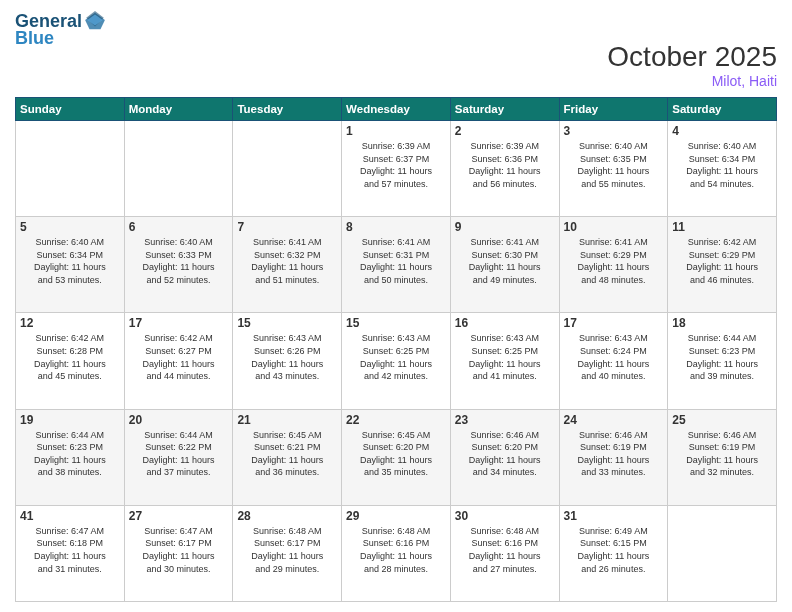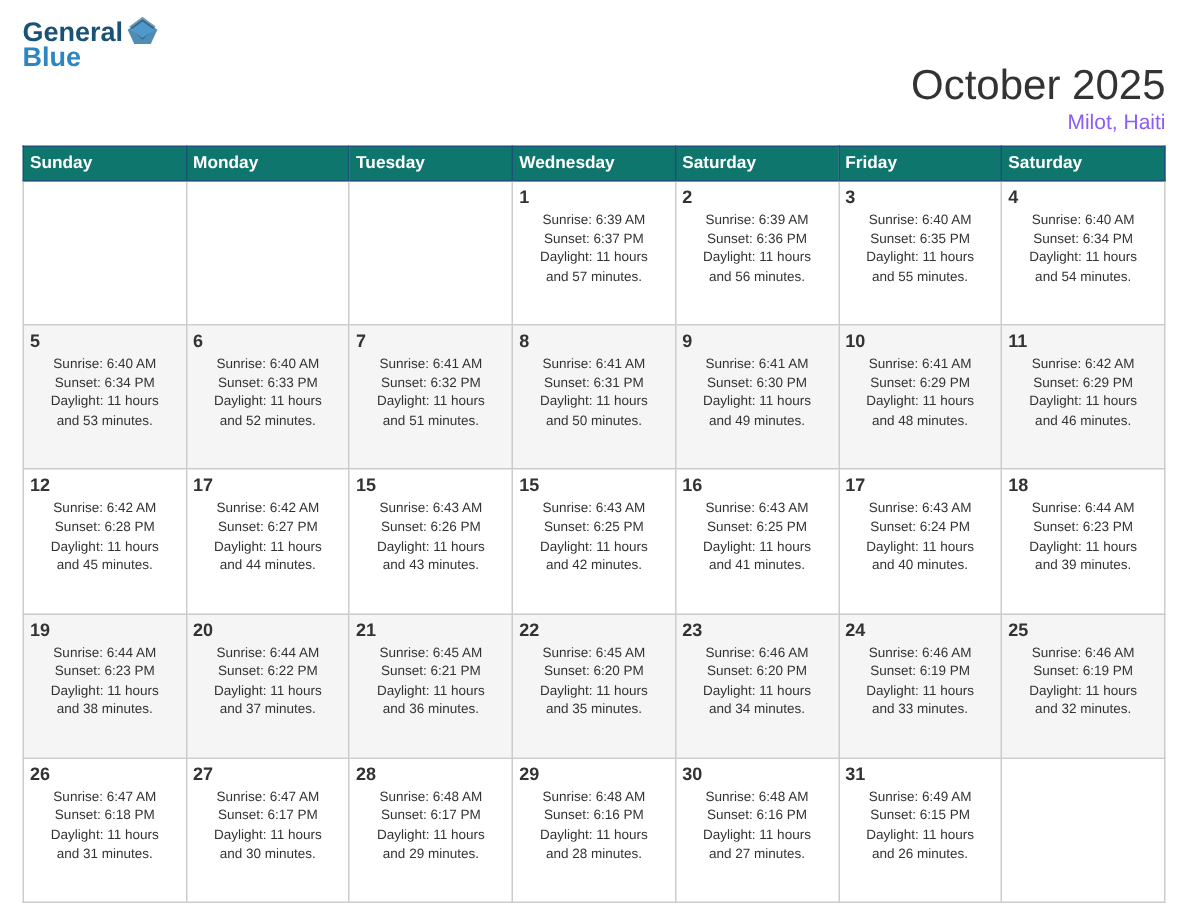--- a/index.html
+++ b/index.html
@@ -312,21 +312,21 @@
           <td>
             <span class="day-number">25</span>
             <div class="day-info" style="white-space: pre-line;">Sunrise: 6:46 AM
 Sunset: 6:19 PM
 Daylight: 11 hours
 and 32 minutes.</div>
           </td>
         </tr>
         <tr>
           <td>
-            <span class="day-number">26</span>
+            <span class="day-number">41</span>
             <div class="day-info" style="white-space: pre-line;">Sunrise: 6:47 AM
 Sunset: 6:18 PM
 Daylight: 11 hours
 and 31 minutes.</div>
           </td>
           <td>
             <span class="day-number">27</span>
             <div class="day-info" style="white-space: pre-line;">Sunrise: 6:47 AM
 Sunset: 6:17 PM
 Daylight: 11 hours

